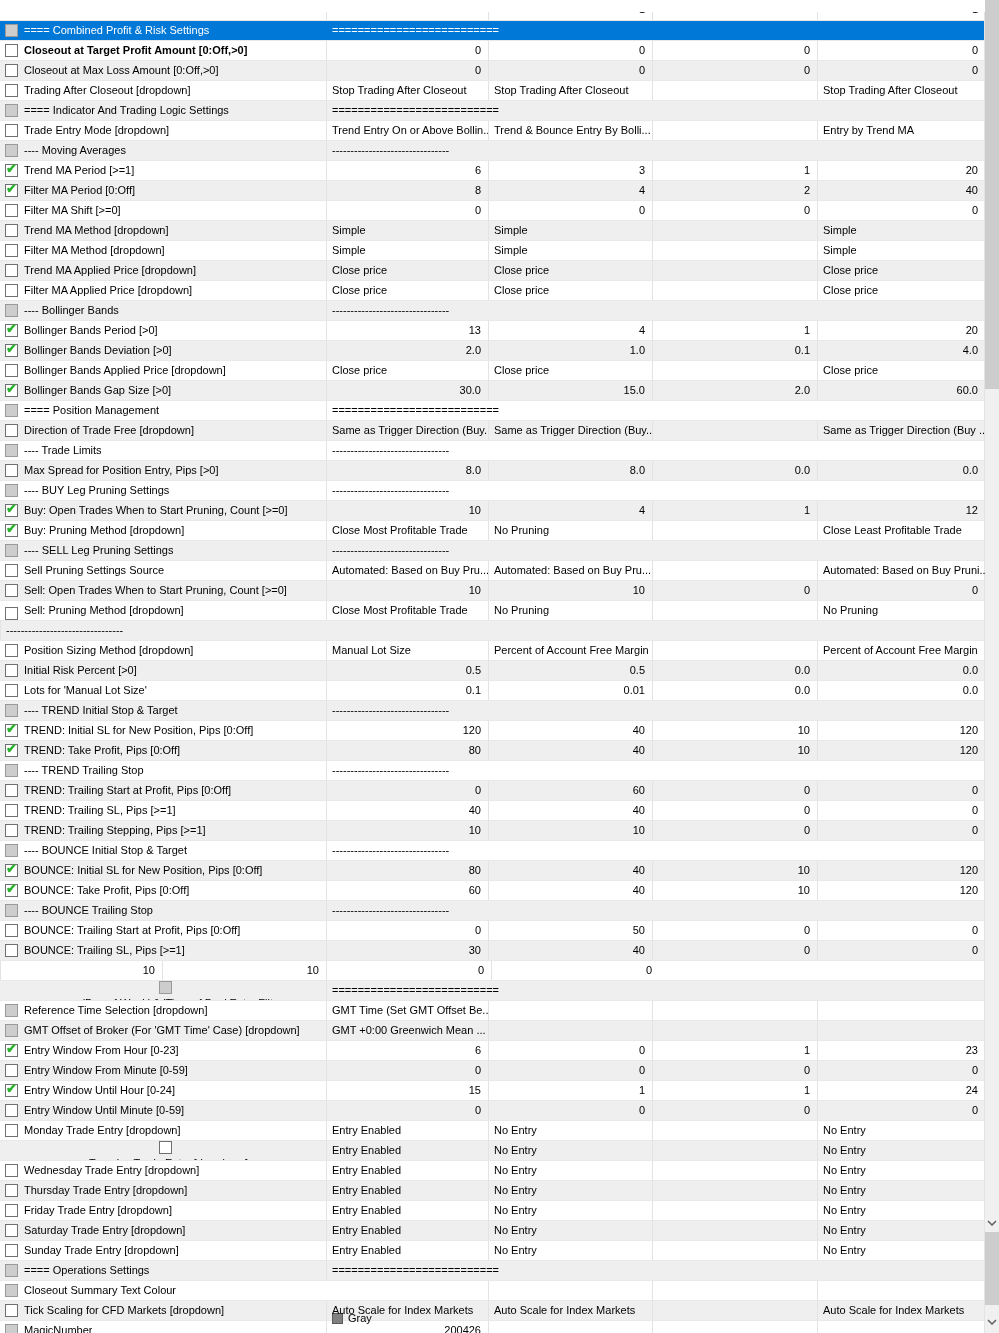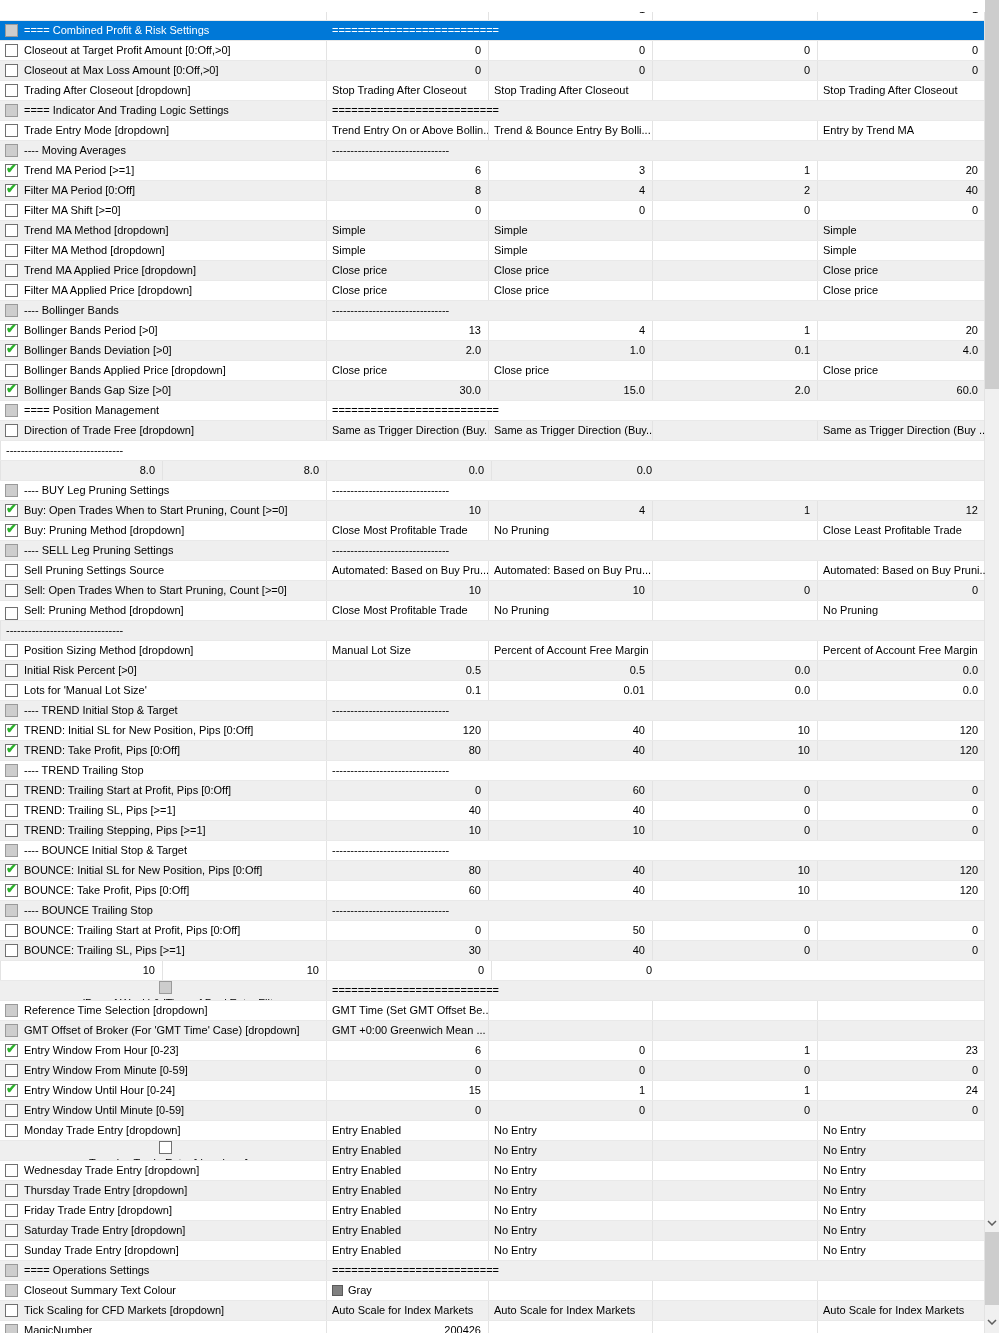--- a/index.html
+++ b/index.html
@@ -49,21 +49,21 @@
     </div>
 
   <div class="row sel">
         <div class="c name" style="width: 326px;">
           <span class="cb dis"></span>
           <span class="nm">==== Combined Profit &amp; Risk Settings</span>
         </div>
         <div class="c b sepv" style="width: 659px;">==========================</div>
       </div>
       <div class="row">
-        <div class="c name" style="width: 326px;">
+        <div class="c name" style="width: 326px; font-weight: bold;">
           <span class="cb "></span>
           <span class="nm">Closeout at Target Profit Amount [0:Off,&gt;0]</span>
         </div>
         <div class="c b num" style="width: 162px;"><span>0</span></div>
         <div class="c b num" style="width: 164px;"><span>0</span></div>
         <div class="c b num" style="width: 165px;"><span>0</span></div>
         <div class="c b num" style="width: 168px;"><span>0</span></div>
       </div>
       <div class="row alt">
         <div class="c name" style="width: 326px;">
@@ -247,23 +247,31 @@
         <div class="c name" style="width: 326px;">
           <span class="cb "></span>
           <span class="nm">Direction of Trade Free [dropdown]</span>
         </div>
         <div class="c b txt" style="width: 162px;"><span>Same as Trigger Direction (Buy...</span></div>
         <div class="c b txt" style="width: 164px;"><span>Same as Trigger Direction (Buy...</span></div>
         <div class="c b" style="width: 165px;"></div>
         <div class="c b txt" style="width: 168px;"><span>Same as Trigger Direction (Buy ...</span></div>
       </div>
       <div class="row">
-        <div class="c b sepv" style="width: 659px;">--------------------------------</div>
-      </div>
-      <div class="row alt">
+        <div class="c name" style="width: 326px;">
+          <span class="cb dis"></span>
+          <span class="nm">---- Trade Limits</span>
+        </div>
+        <div class="c b sepv" style="width: 659px;">--------------------------------</div>
+      </div>
+      <div class="row alt">
+        <div class="c name" style="width: 326px;">
+          <span class="cb "></span>
+          <span class="nm">Max Spread for Position Entry, Pips [&gt;0]</span>
+        </div>
         <div class="c b num" style="width: 162px;"><span>8.0</span></div>
         <div class="c b num" style="width: 164px;"><span>8.0</span></div>
         <div class="c b num" style="width: 165px;"><span>0.0</span></div>
         <div class="c b num" style="width: 168px;"><span>0.0</span></div>
       </div>
       <div class="row">
         <div class="c name" style="width: 326px;">
           <span class="cb dis"></span>
           <span class="nm">---- BUY Leg Pruning Settings</span>
         </div>
@@ -641,21 +649,21 @@
           <span class="cb dis"></span>
           <span class="nm">==== Operations Settings</span>
         </div>
         <div class="c b sepv" style="width: 659px;">==========================</div>
       </div>
       <div class="row">
         <div class="c name" style="width: 326px;">
           <span class="cb dis"></span>
           <span class="nm">Closeout Summary Text Colour</span>
         </div>
-        <div class="c b txt swrow" style="width: 162px;">
+        <div class="c b txt swrow" style="width: 162px; margin-top: 28px;">
           <span class="swatch"></span>
           <span>Gray</span>
         </div>
         <div class="c b" style="width: 164px;"></div>
         <div class="c b" style="width: 165px;"></div>
         <div class="c b" style="width: 168px;"></div>
       </div>
       <div class="row alt">
         <div class="c name" style="width: 326px;">
           <span class="cb "></span>

